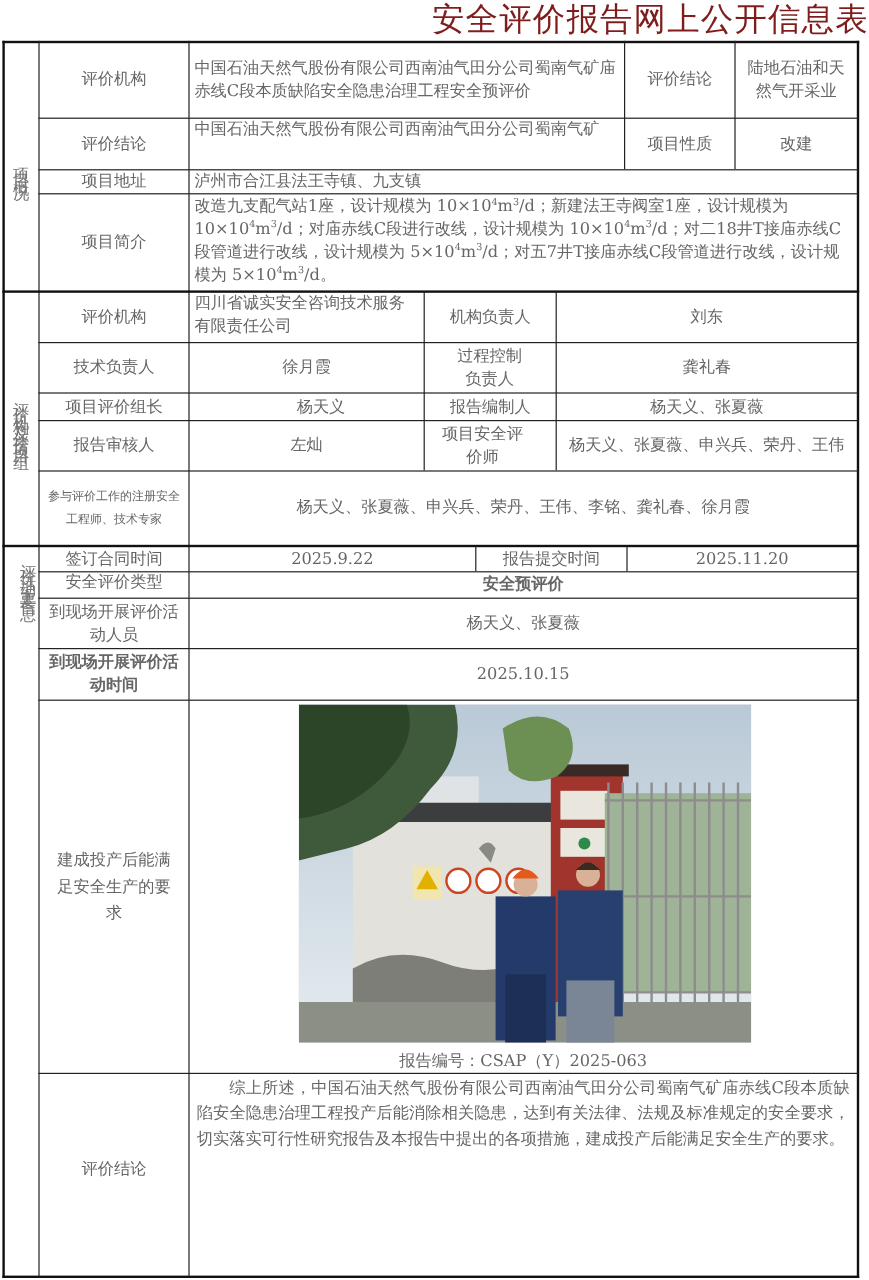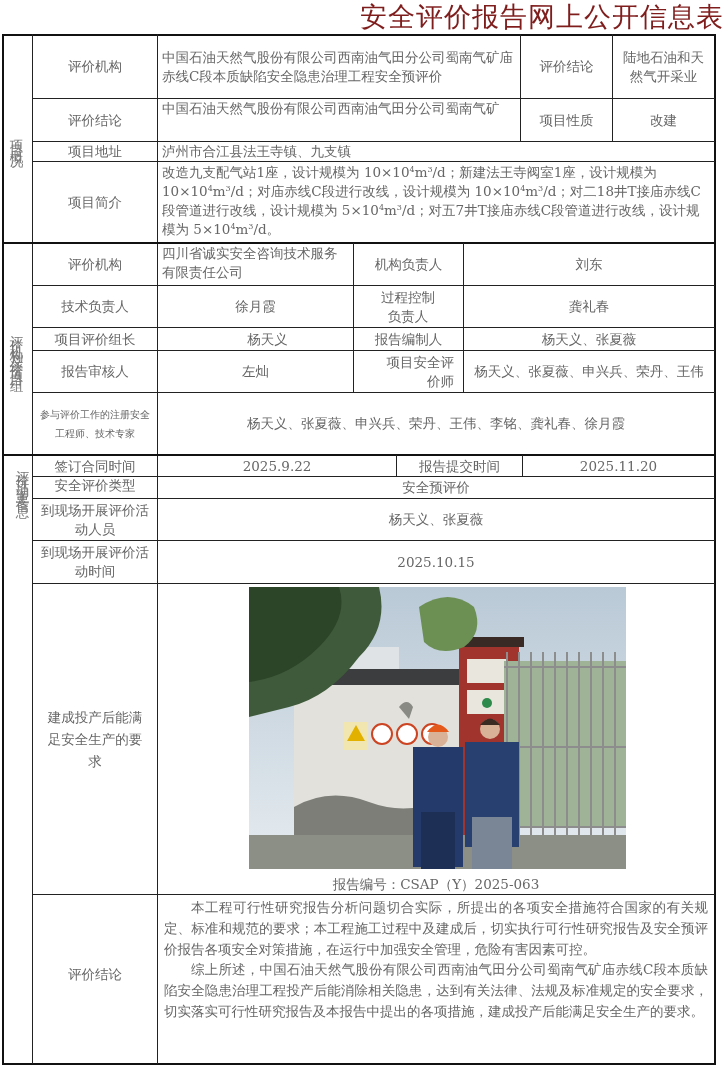--- a/index.html
+++ b/index.html
@@ -79,44 +79,44 @@
 <div class="hl" style="left:32px;top:327px;width:683px;"></div>
 
 <div class="cell c" style="left:33px;top:328px;width:124px;height:22px;">项目评价组长</div>
 <div class="cell c" style="left:170px;top:328px;width:195px;height:22px;">杨天义</div>
 <div class="cell c" style="left:354px;top:328px;width:109px;height:22px;">报告编制人</div>
 <div class="cell c" style="left:464px;top:328px;width:250px;height:22px;">杨天义、张夏薇</div>
 <div class="hl" style="left:32px;top:350px;width:683px;"></div>
 
 <div class="cell c" style="left:33px;top:351px;width:124px;height:41px;">报告审核人</div>
 <div class="cell c" style="left:158px;top:351px;width:195px;height:41px;">左灿</div>
-<div class="cell c" style="left:386px;top:351px;width:68px;height:41px;text-align:right;">项目安全评价师</div>
+<div class="cell c" style="left:368px;top:351px;width:68px;height:41px;">项目安全评价师</div>
 <div class="cell c" style="left:466px;top:351px;width:246px;height:41px;">杨天义、张夏薇、申兴兵、荣丹、王伟</div>
 <div class="hl" style="left:32px;top:392px;width:683px;"></div>
 
 <div class="cell c" style="left:36px;top:393px;width:118px;height:61px;font-size:10px;">参与评价工作的注册安全工程师、技术专家</div>
 <div class="cell c" style="left:158px;top:393px;width:556px;height:61px;">杨天义、张夏薇、申兴兵、荣丹、王伟、李铭、龚礼春、徐月霞</div>
 
 <div class="cell c" style="left:33px;top:456px;width:124px;height:20px;">签订合同时间</div>
 <div class="cell c" style="left:158px;top:456px;width:238px;height:20px;">2025.9.22</div>
 <div class="vl" style="left:396px;top:455px;height:21px;"></div>
 <div class="cell c" style="left:397px;top:456px;width:125px;height:20px;">报告提交时间</div>
 <div class="vl" style="left:522px;top:455px;height:21px;"></div>
 <div class="cell c" style="left:523px;top:456px;width:191px;height:20px;text-align:right;">2025.11.20</div>
 <div class="hl" style="left:32px;top:476px;width:683px;"></div>
 
 <div class="cell c" style="left:33px;top:475px;width:124px;height:21px;">安全评价类型</div>
-<div class="cell c" style="left:158px;top:477px;width:556px;height:21px;">安全预评价</div>
+<div class="cell c" style="left:158px;top:477px;width:556px;height:21px;font-weight:bold;">安全预评价</div>
 <div class="hl" style="left:32px;top:498px;width:683px;"></div>
 
 <div class="cell c" style="left:40px;top:499px;width:110px;height:41px;">到现场开展评价活动人员</div>
 <div class="cell c" style="left:158px;top:499px;width:556px;height:41px;">杨天义、张夏薇</div>
 <div class="hl" style="left:32px;top:540px;width:683px;"></div>
 
-<div class="cell c" style="left:40px;top:541px;width:110px;height:42px;">到现场开展评价活动时间</div>
+<div class="cell c" style="left:40px;top:541px;width:110px;height:42px;font-weight:bold;">到现场开展评价活动时间</div>
 <div class="cell c" style="left:158px;top:541px;width:556px;height:42px;">2025.10.15</div>
 <div class="hl" style="left:32px;top:583px;width:683px;"></div>
 
 <div class="cell c" style="left:44px;top:584px;width:102px;height:310px;line-height:22px;">建成投产后能满足安全生产的要求</div>
 
 <div class="photo">
   <svg width="377" height="282" viewBox="0 0 377 282">
     <defs>
       <linearGradient id="sky" x1="0" y1="0" x2="0" y2="1">
         <stop offset="0" stop-color="#b9c9d6"></stop>
@@ -167,15 +167,14 @@
     <rect x="223" y="230" width="40" height="52" fill="#7a8595"></rect>
     <circle cx="241" cy="142" r="10" fill="#d9b196"></circle>
     <path d="M231 138 Q241 125 251 138 Z" fill="#3a2a22"></path>
   </svg>
 </div>
 <div class="cell c" style="left:158px;top:874px;width:556px;height:20px;">报告编号：CSAP（Y）2025-063</div>
 <div class="hl" style="left:32px;top:894px;width:683px;"></div>
 
 <div class="cell c" style="left:33px;top:890px;width:124px;height:168px;">评价结论</div>
 <div class="cell l" style="left:158px;top:895px;width:556px;height:168px;display:block;padding:2px 6px 0 6px;line-height:20.8px;text-align:justify;">
-  <p class="para">本工程可行性研究报告分析问题切合实际，所提出的各项安全措施符合国家的有关规定、标准和规范的要求；本工程施工过程中及建成后，切实执行可行性研究报告及安全预评价报告各项安全对策措施，在运行中加强安全管理，危险有害因素可控。</p>
   <p class="para">综上所述，中国石油天然气股份有限公司西南油气田分公司蜀南气矿庙赤线C段本质缺陷安全隐患治理工程投产后能消除相关隐患，达到有关法律、法规及标准规定的安全要求，切实落实可行性研究报告及本报告中提出的各项措施，建成投产后能满足安全生产的要求。</p>
 </div>
 
 </body></html>

